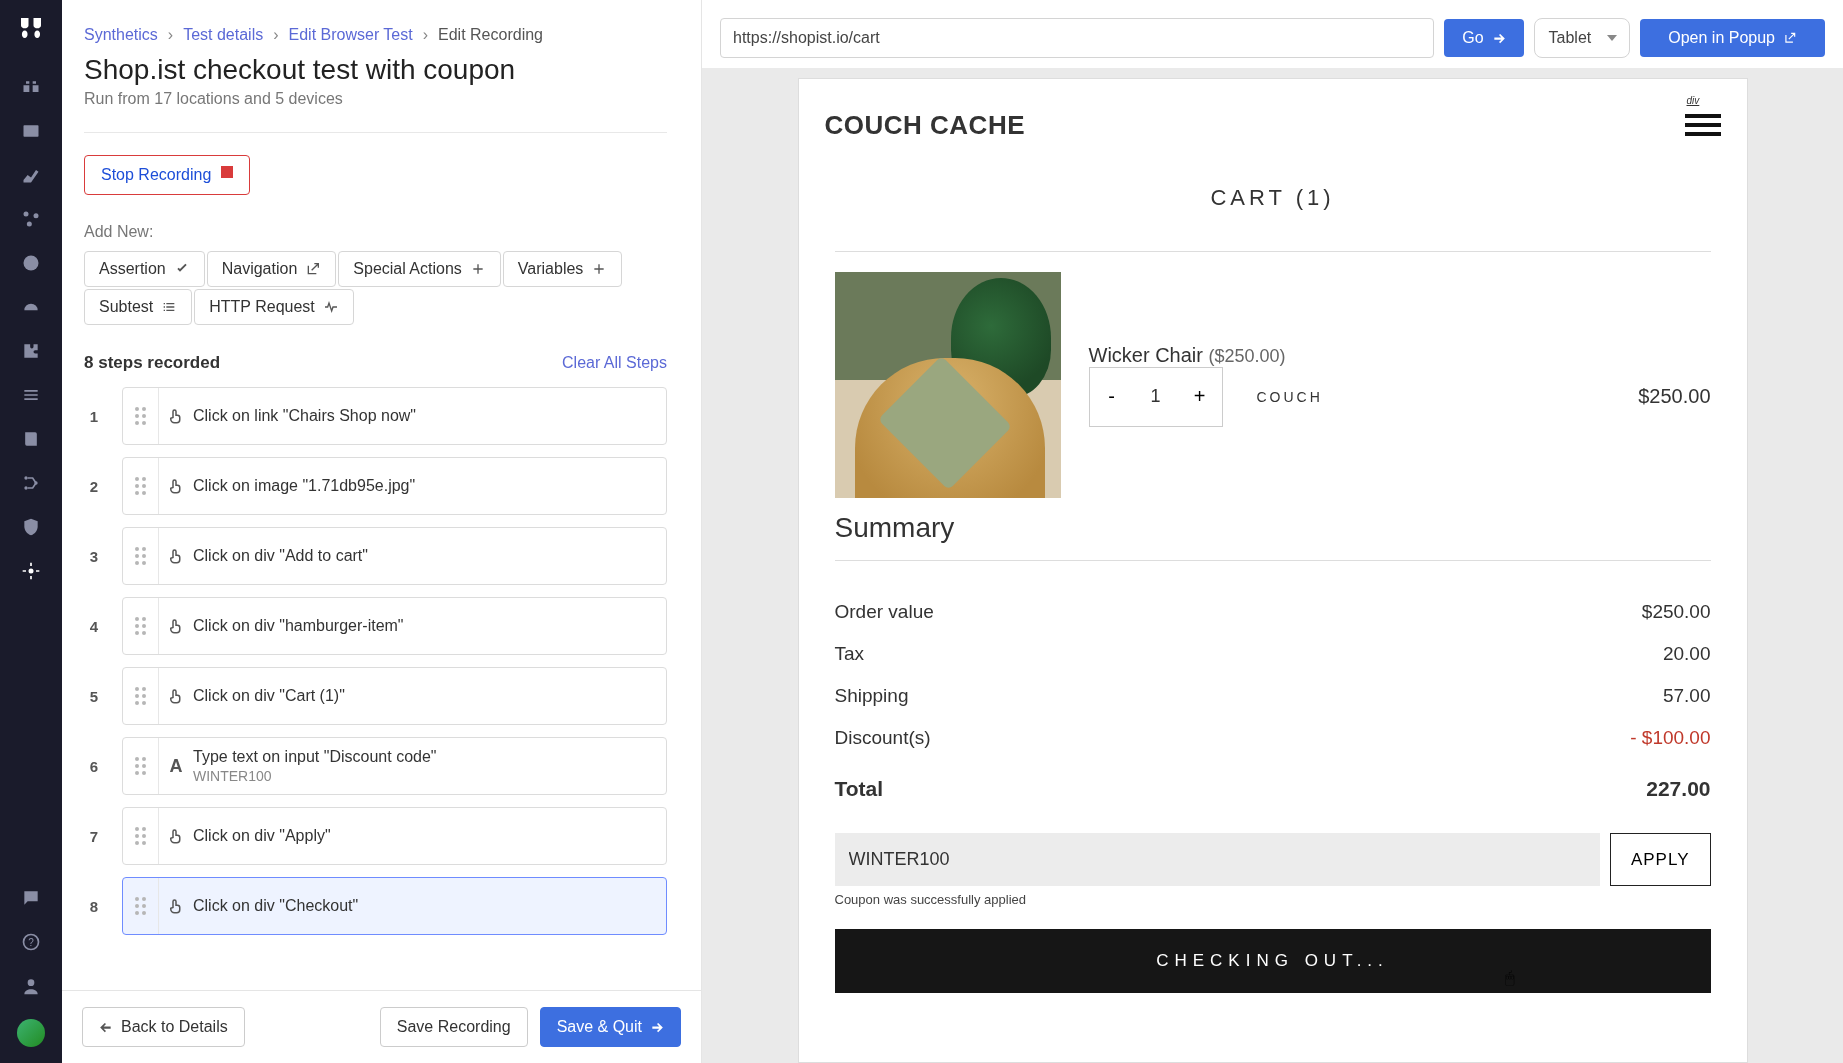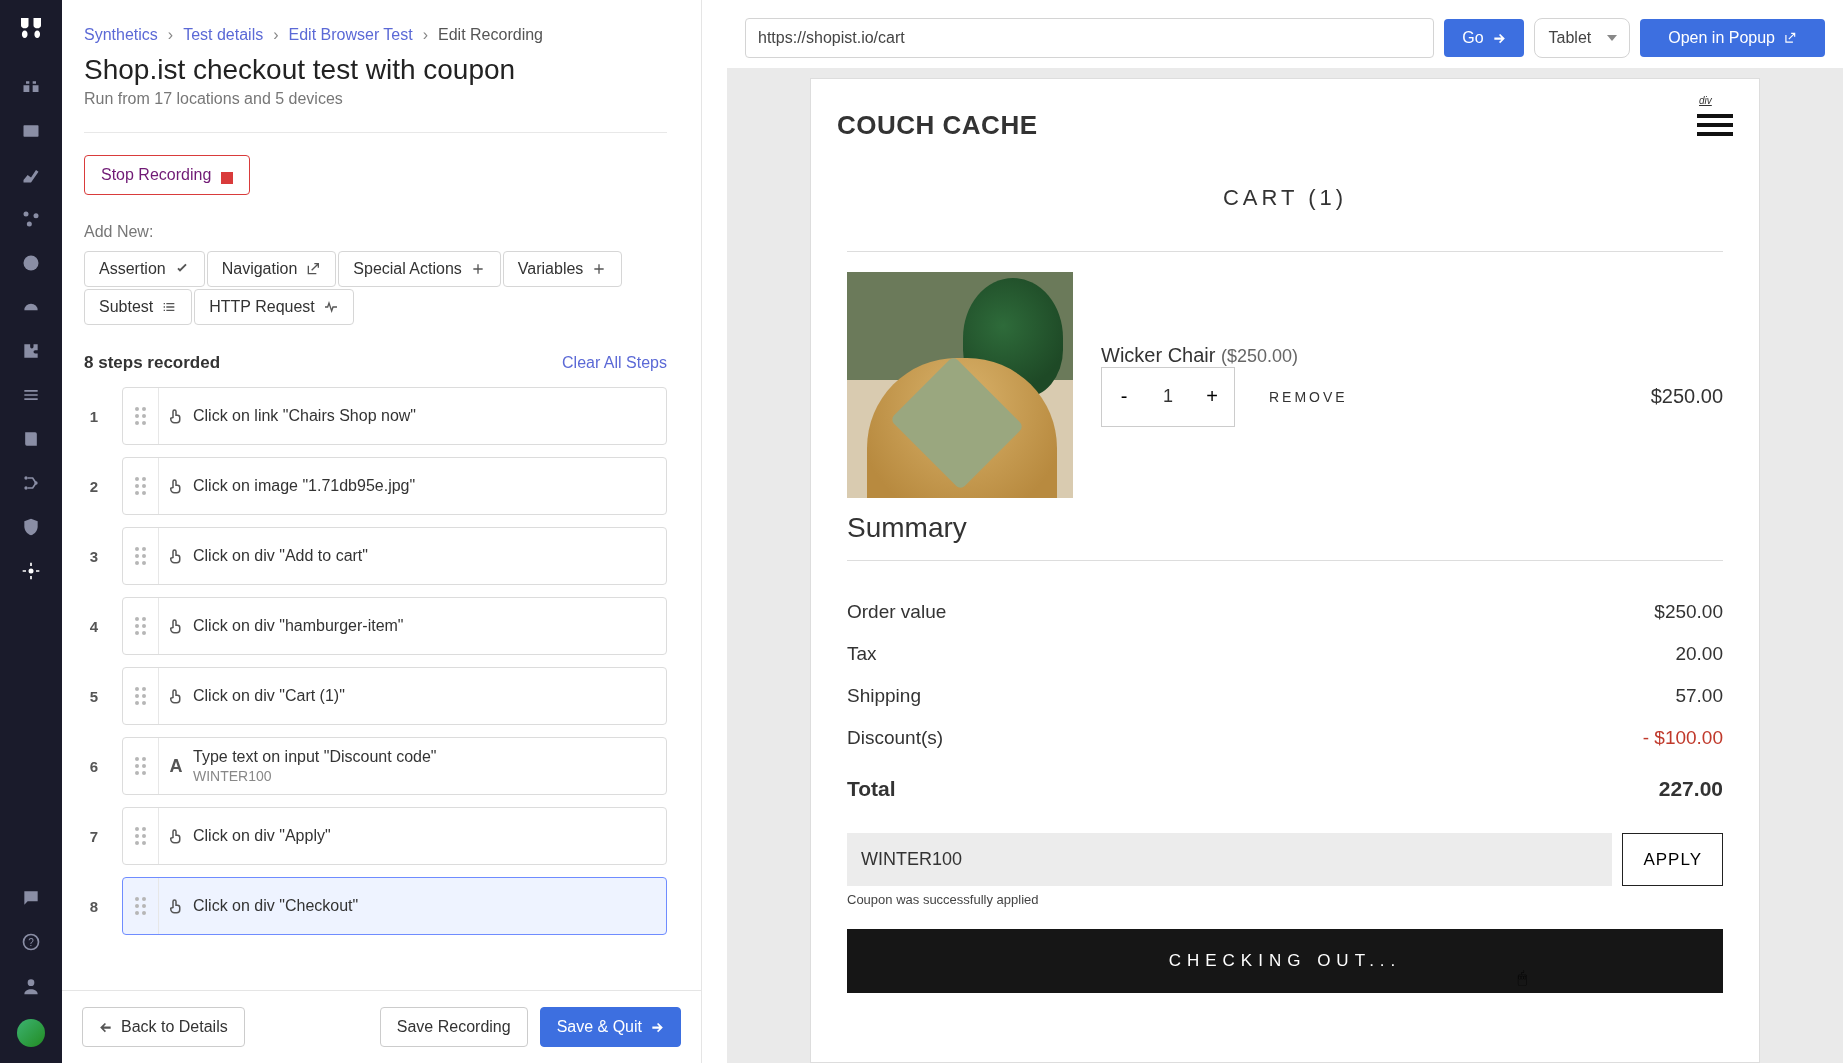--- a/index.html
+++ b/index.html
@@ -12,21 +12,21 @@
 .sidenav .avatar { width: 28px; height:28px; border-radius:50%; background: linear-gradient(135deg,#3cb371,#228b22); margin-bottom:6px;}
 .left-panel { width: 640px; border-right: 1px solid #e5e5e5; display:flex; flex-direction:column; position:relative; }
 .panel-scroll { padding: 26px 34px 0 22px; flex:1; overflow:auto; }
 .breadcrumbs { display:flex; align-items:center; gap:10px; font-size:16px; margin-bottom:10px; flex-wrap:wrap;}
 .breadcrumbs a { color:#5b69d6; text-decoration:none; }
 .breadcrumbs .sep { color:#888; }
 .breadcrumbs .current { color:#555; }
 h1.page-title { font-size:28px; font-weight:400; color:#222; margin-top:4px;}
 .subtitle { color:#777; font-size:16px; margin-top:4px; margin-bottom:24px;}
 .hr { border:none; border-top:1px solid #e8e8e8; margin: 0 0 22px 0; }
-.stop-btn { border:1px solid #d93b3b; color:#701a75; background:#fff; padding:10px 16px; font-size:16px; border-radius:4px; display:inline-flex; align-items:flex-end; gap:10px; cursor:pointer;}
+.stop-btn { border:1px solid #d93b3b; color:#1d4ed8; background:#fff; padding:10px 16px; font-size:16px; border-radius:4px; display:inline-flex; align-items:flex-start; gap:10px; cursor:pointer;}
 .stop-btn .sq { width:12px;height:12px;background:#d93b3b; }
 .addnew-label { color:#777; font-size:16px; margin-top:28px; margin-bottom:10px; }
 .chips { display:flex; flex-wrap:wrap; gap:2px; margin-bottom:28px;}
 .chip { border:1px solid #d6d6d6; background:#fff; padding:8px 14px; border-radius:4px; font-size:16px; color:#333; display:inline-flex; align-items:center; gap:8px; cursor:pointer;}
 .chip svg { width:16px; height:16px; }
 .steps-header { display:flex; justify-content:space-between; align-items:center; margin-bottom:14px;}
 .steps-header .count { font-weight:600; font-size:17px;}
 .steps-header .clear { color:#5b69d6; font-size:16px; cursor:pointer;}
 .step-row { display:flex; align-items:stretch; gap:18px; margin-bottom:12px;}
 .step-num { width:20px; display:flex; align-items:center; justify-content:center; font-size:15px; color:#555; font-weight:600;}
@@ -35,21 +35,21 @@
 .drag { width:36px; display:flex; align-items:center; justify-content:center; border-right:1px solid #e7e7e7; align-self:stretch; cursor:grab;}
 .drag .dots { display:grid; grid-template-columns:repeat(2,4px); grid-auto-rows:4px; gap:3px;}
 .drag .dots span{ width:4px;height:4px;background:#b6b6b6;border-radius:50%;}
 .step-icon { width:34px; display:flex; align-items:center; justify-content:center; color:#555;}
 .step-text { flex:1; padding:10px 8px 10px 0; font-size:16px; color:#333;}
 .step-text .sub { display:block; color:#888; font-size:14px; margin-top:2px;}
 .footer-bar { border-top:1px solid #e5e5e5; padding:16px 20px; display:flex; align-items:center; gap:12px; background:#fff;}
 .btn { border:1px solid #ccc; background:#fff; padding:10px 16px; border-radius:4px; font-size:16px; color:#333; display:inline-flex; align-items:center; gap:8px; cursor:pointer;}
 .btn.primary { background:#3d6fe0; border-color:#3d6fe0; color:#fff;}
 .footer-bar .grow { flex:1; }
-.right-panel { flex:1; display:flex; flex-direction:column; background:#fff;margin-left:25px;}
+.right-panel { flex:1; display:flex; flex-direction:column; background:#fff;}
 .topbar { display:flex; gap:10px; padding:18px 18px 10px 18px; align-items:center;}
 .url-input { flex:1; border:1px solid #d4d4d4; border-radius:4px; padding:10px 12px; font-size:16px; color:#444;}
 .go-btn { background:#3d6fe0; color:#fff; border:none; border-radius:4px; padding:10px 18px; font-size:16px; display:inline-flex; align-items:center; gap:8px; cursor:pointer;}
 .select { border:1px solid #d4d4d4; border-radius:8px; padding:10px 38px 10px 14px; font-size:16px; color:#444; position:relative; background:#fff; cursor:pointer;}
 .select::after { content:""; position:absolute; right:12px; top:50%; width:0;height:0;border-left:5px solid transparent;border-right:5px solid transparent;border-top:6px solid #888; transform:translateY(-50%);}
 .popup-btn { background:#3d6fe0; color:#fff; border:none; border-radius:4px; padding:10px 28px; font-size:16px; display:inline-flex; align-items:center; gap:8px; cursor:pointer;}
 .preview-area { flex:1; background:#eaeaea; display:flex; justify-content:center; padding:10px 0 0 0; overflow:hidden;}
 .tablet-frame { width:950px; background:#fff; position:relative; overflow-y:auto; border:1px solid #ddd;}
 .tablet-frame::-webkit-scrollbar{display:none;}
 .site-header { display:flex; justify-content:space-between; align-items:center; padding:30px 26px 18px 26px;}
@@ -472,21 +472,21 @@
           <div class="item-name">
             <span>Wicker Chair</span>
             <span class="price-paren">($250.00)</span>
           </div>
           <div class="item-actions">
             <div class="qty">
               <button>-</button>
               <div class="val">1</div>
               <button>+</button>
             </div>
-            <div class="remove">REMOVE</div>
+            <div class="remove">COUCH</div>
             <div class="line-price">$250.00</div>
           </div>
         </div>
       </div>
       <div class="section-title">Summary</div>
       <hr class="divider">
       <div class="summary-table">
         <div class="sum-row">
             <span>Order value</span>
             <span>$250.00</span>

